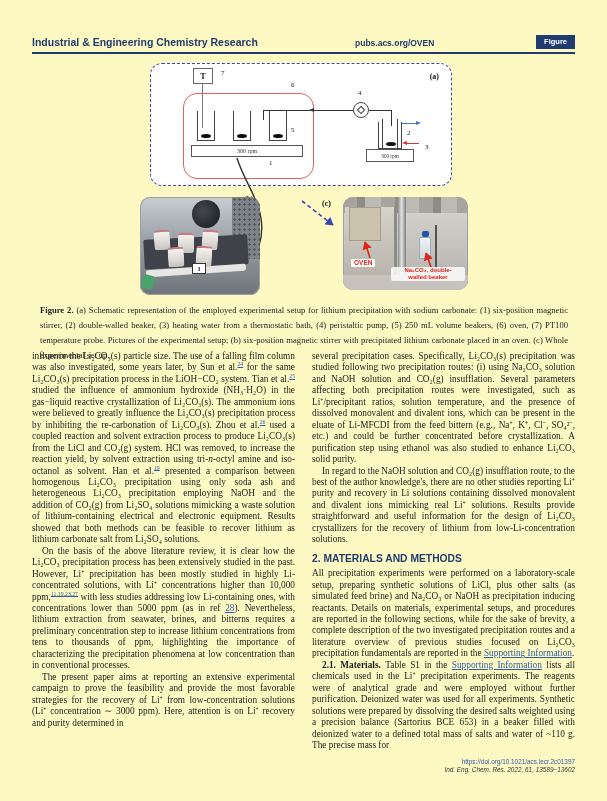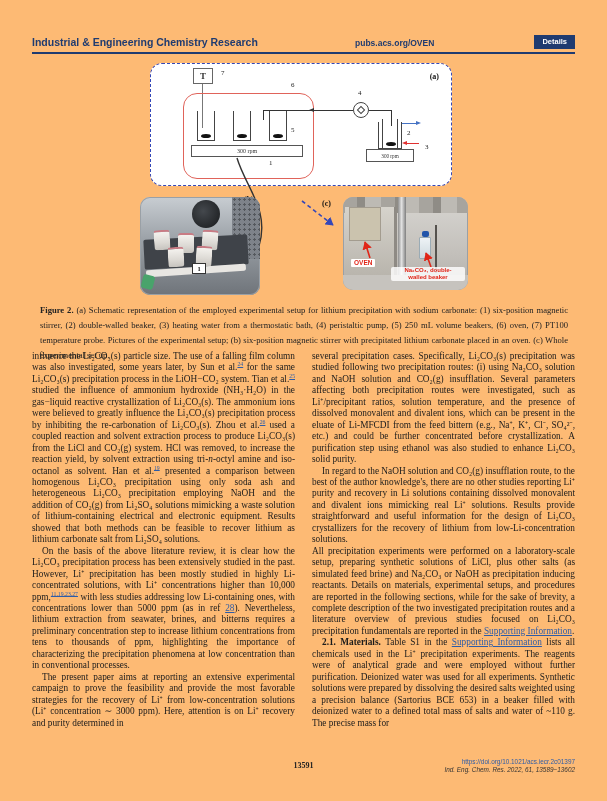--- a/index.html
+++ b/index.html
@@ -1,19 +1,19 @@
 <!DOCTYPE html>
 <html><head>
 <meta charset="utf-8">
 <style>
   * { margin:0; padding:0; box-sizing:border-box; }
   html,body { background:#ffffff; }
   .page {
     position:relative; width:607px; height:801px; margin:0 auto;
-    background:#fdba74; overflow:hidden;
+    background:#fef9c3; overflow:hidden;
     font-family:"Liberation Serif", serif; color:#1b1b1b;
   }
   
   .hdr { position:absolute; left:32px; right:32px; top:34px; height:18px; }
   .hdr-journal { position:absolute; left:0; top:2px; font-family:"Liberation Sans",sans-serif;
     font-weight:bold; font-size:10.5px; color:#1f3b70; }
   .hdr-url { position:absolute; left:323px; top:4px; font-family:"Liberation Sans",sans-serif;
     font-weight:bold; font-size:8.5px; color:#1f3b70; }
   .hdr-badge { position:absolute; right:0; top:1px; background:#1f3b70; color:#fff;
     font-family:"Liberation Sans",sans-serif; font-weight:bold; font-size:7.5px;
@@ -111,21 +111,21 @@
   .footer-cite { font-style:italic; color:#333; }
 </style>
 </head>
 <body>
 
 <div class="page">
 
   <div class="hdr">
     <span class="hdr-journal">Industrial &amp; Engineering Chemistry Research</span>
     <span class="hdr-url">pubs.acs.org/OVEN</span>
-    <span class="hdr-badge">Details</span>
+    <span class="hdr-badge">Figure</span>
   </div>
   <div class="hdr-rule"></div>
 
   <div class="fig">
 
     <div class="schematic">
       <span class="s-abs panel-label" style="right:12px;top:8px;">(a)</span>
 
       <div class="tbox">T</div>
       <span class="snum" style="left:70px;top:5px;">7</span>
@@ -231,24 +231,24 @@
 
   <div class="body-cols">
     <div class="col">
       <p class="para"><span>influence the Li₂CO₃(s) particle size. The use of a falling film column was also investigated, some years later, by Sun et al.</span><span class="sup link">24</span><span> for the same Li₂CO₃(s) precipitation process in the LiOH−CO₂ system. Tian et al.</span><span class="sup link">25</span><span> studied the influence of ammonium hydroxide (NH₃·H₂O) in the gas−liquid reactive crystallization of Li₂CO₃(s). The ammonium ions were believed to greatly influence the Li₂CO₃(s) precipitation process by inhibiting the re-carbonation of Li₂CO₃(s). Zhou et al.</span><span class="sup link">26</span><span> used a coupled reaction and solvent extraction process to produce Li₂CO₃(s) from the LiCl and CO₂(g) system. HCl was removed, to increase the reaction yield, by solvent extraction using tri-</span><span class="i">n</span><span>-octyl amine and iso-octanol as solvent. Han et al.</span><span class="sup link">19</span><span> presented a comparison between homogenous Li₂CO₃ precipitation using only soda ash and heterogeneous Li₂CO₃ precipitation employing NaOH and the addition of CO₂(g) from Li₂SO₄ solutions mimicking a waste solution of lithium-containing electrical and electronic equipment. Results showed that both methods can be feasible to recover lithium as lithium carbonate salt from Li₂SO₄ solutions.</span></p>
       <p class="para indent"><span>On the basis of the above literature review, it is clear how the Li₂CO₃ precipitation process has been extensively studied in the past. However, Li⁺ precipitation has been mostly studied in highly Li-concentrated solutions, with Li⁺ concentrations higher than 10,000 ppm,</span><span class="sup link">11,19,23,27</span><span> with less studies addressing low Li-containing ones, with concentrations lower than 5000 ppm (as in ref </span><span class="link">28</span><span>). Nevertheless, lithium extraction from seawater, brines, and bitterns requires a preliminary concentration step to increase lithium concentrations from tens to thousands of ppm, highlighting the importance of characterizing the precipitation phenomena at low concentration than in conventional processes.</span></p>
       <p class="para indent"><span>The present paper aims at reporting an extensive experimental campaign to prove the feasibility and provide the most favorable strategies for the recovery of Li⁺ from low-concentration solutions (Li⁺ concentration ∼ 3000 ppm). Here, attention is on Li⁺ recovery and purity determined in</span></p>
     </div>
     <div class="col">
       <p class="para"><span>several precipitation cases. Specifically, Li₂CO₃(s) precipitation was studied following two precipitation routes: (i) using Na₂CO₃ solution and NaOH solution and CO₂(g) insufflation. Several parameters affecting both precipitation routes were investigated, such as Li⁺/precipitant ratios, solution temperature, and the presence of dissolved monovalent and divalent ions, which can be present in the eluate of Li-MFCDI from the feed bittern (e.g., Na⁺, K⁺, Cl⁻, SO₄²⁻, etc.) and could be further concentrated before crystallization. A purification step using ethanol was also studied to enhance Li₂CO₃ solid purity.</span></p>
       <p class="para indent"><span>In regard to the NaOH solution and CO₂(g) insufflation route, to the best of the author knowledge's, there are no other studies reporting Li⁺ purity and recovery in Li solutions containing dissolved monovalent and divalent ions mimicking real Li⁺ solutions. Results provide straightforward and useful information for the design of Li₂CO₃ crystallizers for the recovery of lithium from low-Li-concentration solutions.</span></p>
+      <h2 class="sec-heading">2. MATERIALS AND METHODS</h2>
       <p class="para"><span>All precipitation experiments were performed on a laboratory-scale setup, preparing synthetic solutions of LiCl, plus other salts (as simulated feed brine) and Na₂CO₃ or NaOH as precipitation inducing reactants. Details on materials, experimental setups, and procedures are reported in the following sections, while for the sake of brevity, a complete description of the two investigated precipitation routes and a literature overview of previous studies focused on Li₂CO₃ precipitation fundamentals are reported in the </span><span class="link">Supporting Information</span><span>.</span></p>
       <p class="para indent"><span class="b">2.1. Materials. </span><span>Table S1 in the </span><span class="link">Supporting Information</span><span> lists all chemicals used in the Li⁺ precipitation experiments. The reagents were of analytical grade and were employed without further purification. Deionized water was used for all experiments. Synthetic solutions were prepared by dissolving the desired salts weighted using a precision balance (Sartorius BCE 653) in a beaker filled with deionized water to a defined total mass of salts and water of ~110 g. The precise mass for</span></p>
     </div>
   </div>
 
-  <div class="footer-page">13591</div>
   <div class="footer-right">
     <a class="footer-doi" href="#">https://doi.org/10.1021/acs.iecr.2c01397</a>
     <span class="footer-cite">Ind. Eng. Chem. Res. 2022, 61, 13589−13602</span>
   </div>
 
 </div>
 
 </body></html>

